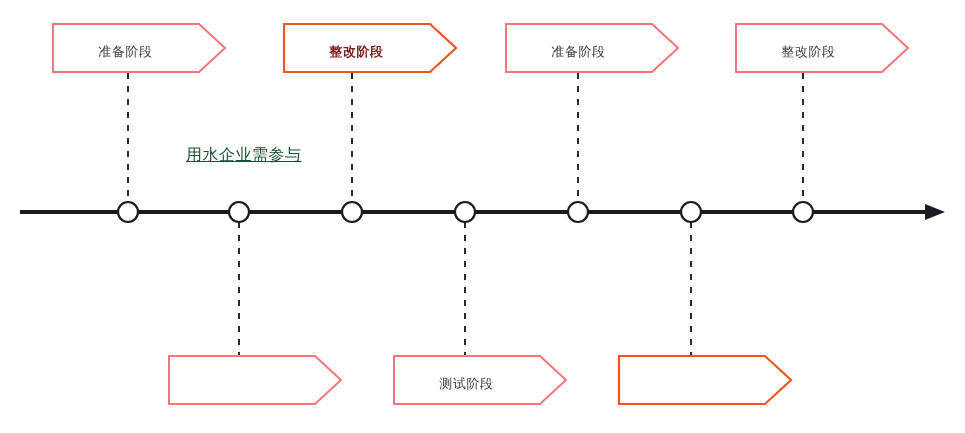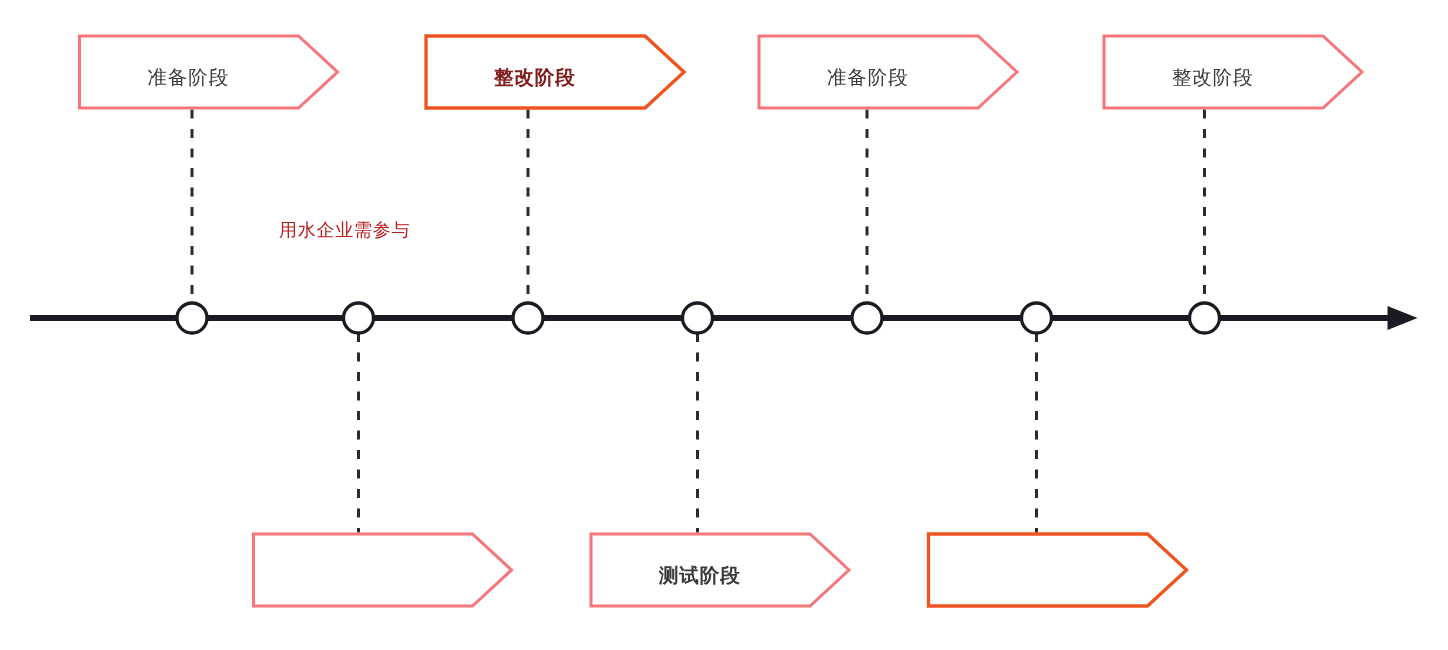--- a/index.html
+++ b/index.html
@@ -60,24 +60,25 @@
   .banner.is-highlight .banner-label {
     font-weight: bold;
     color: #7f1d1d;
   }
 
   
   #annotation-note {
     position: absolute;
     left: 186px;
     top: 145px;
-    font-size: 12px;
-    color: #b91c1c;
+    font-size: 16px;
+    color: #14532d;
     letter-spacing: 0.5px;
     white-space: nowrap;
+    text-decoration: underline;
   }
 </style>
 </head>
 <body>
 
 <div id="diagram-root">
 
   <svg id="axis-layer" viewBox="0 0 965 433" xmlns="http://www.w3.org/2000/svg">
     <g id="dash-group">
         <line x1="128" y1="73" x2="128" y2="202" stroke="#2A2A2A" stroke-width="2" stroke-dasharray="6 7"></line>
@@ -114,21 +115,21 @@
         <svg class="banner-svg" viewBox="0 0 175 50">
           <polygon points="1,1 147,1 173,25 147,49 1,49" fill="#FFFFFF" stroke="#F4767A" stroke-width="2" stroke-linejoin="miter"></polygon>
         </svg>
       </div>
       <div class="banner is-highlight" style="left: 283px; top: 23px;">
         <svg class="banner-svg" viewBox="0 0 175 50">
           <polygon points="1,1 147,1 173,25 147,49 1,49" fill="#FFFFFF" stroke="#EF5420" stroke-width="2.2" stroke-linejoin="miter"></polygon>
         </svg>
         <div class="banner-label">整改阶段</div>
       </div>
-      <div class="banner" style="left: 393px; top: 355px; font-weight: bold;">
+      <div class="banner" style="left: 393px; top: 355px;">
         <svg class="banner-svg" viewBox="0 0 175 50">
           <polygon points="1,1 147,1 173,25 147,49 1,49" fill="#FFFFFF" stroke="#F4767A" stroke-width="2" stroke-linejoin="miter"></polygon>
         </svg>
         <div class="banner-label">测试阶段</div>
       </div>
       <div class="banner" style="left: 505px; top: 23px;">
         <svg class="banner-svg" viewBox="0 0 175 50">
           <polygon points="1,1 147,1 173,25 147,49 1,49" fill="#FFFFFF" stroke="#F4767A" stroke-width="2" stroke-linejoin="miter"></polygon>
         </svg>
         <div class="banner-label">准备阶段</div>

